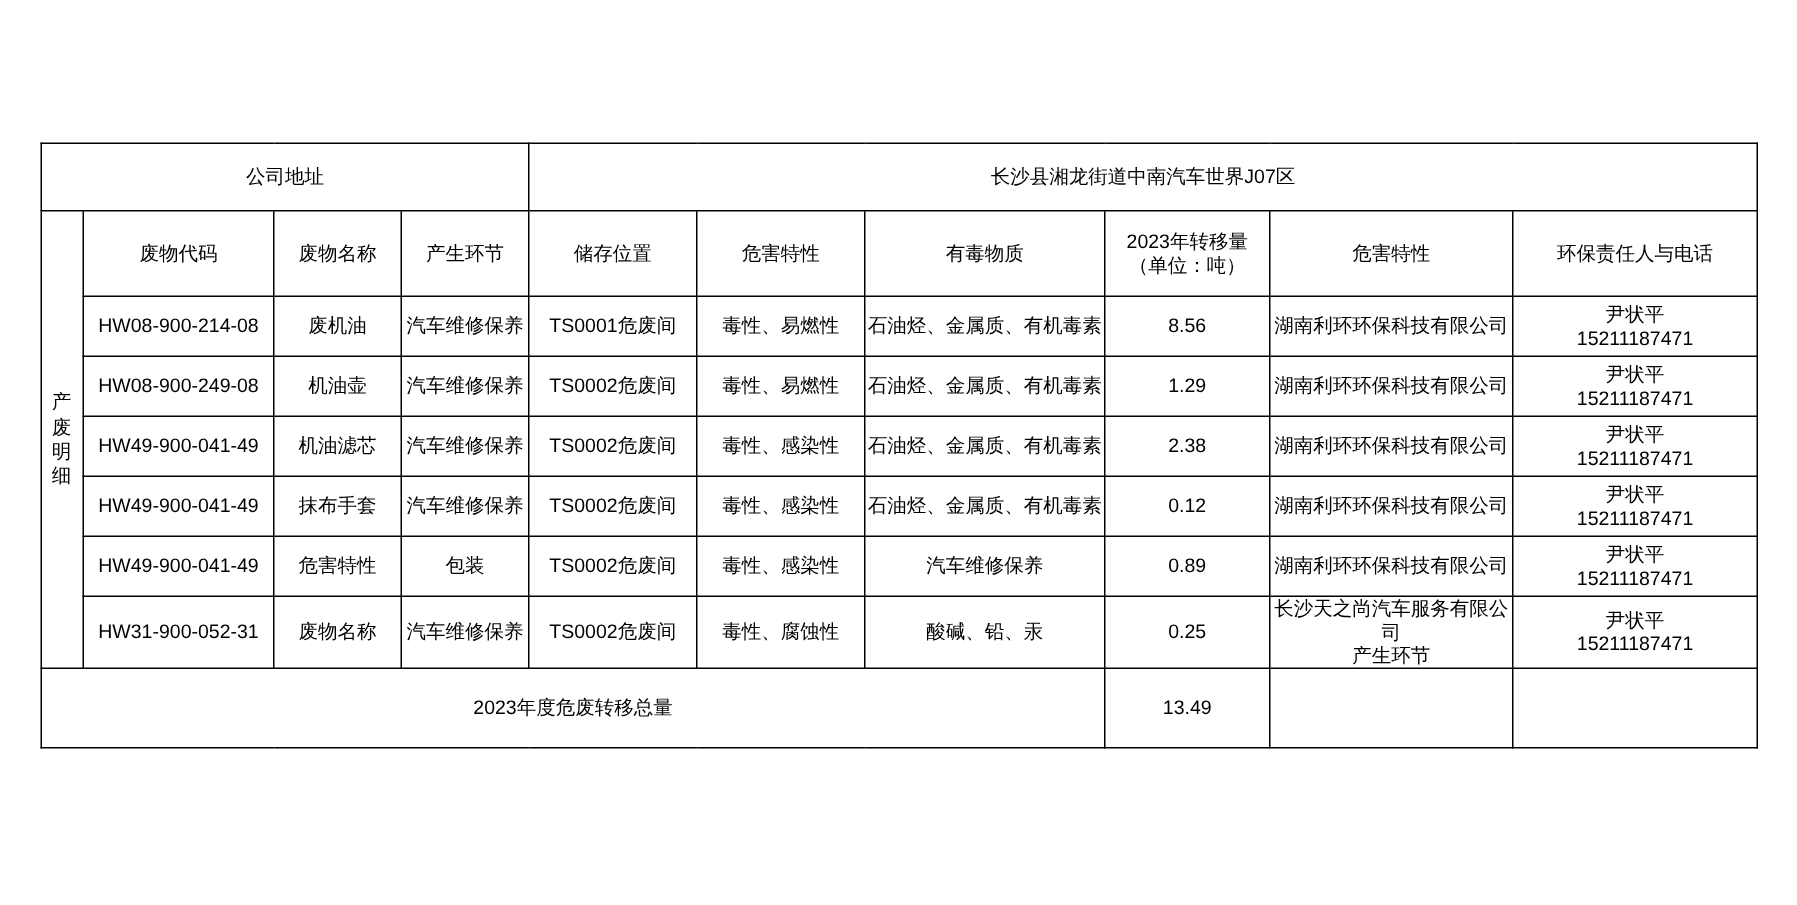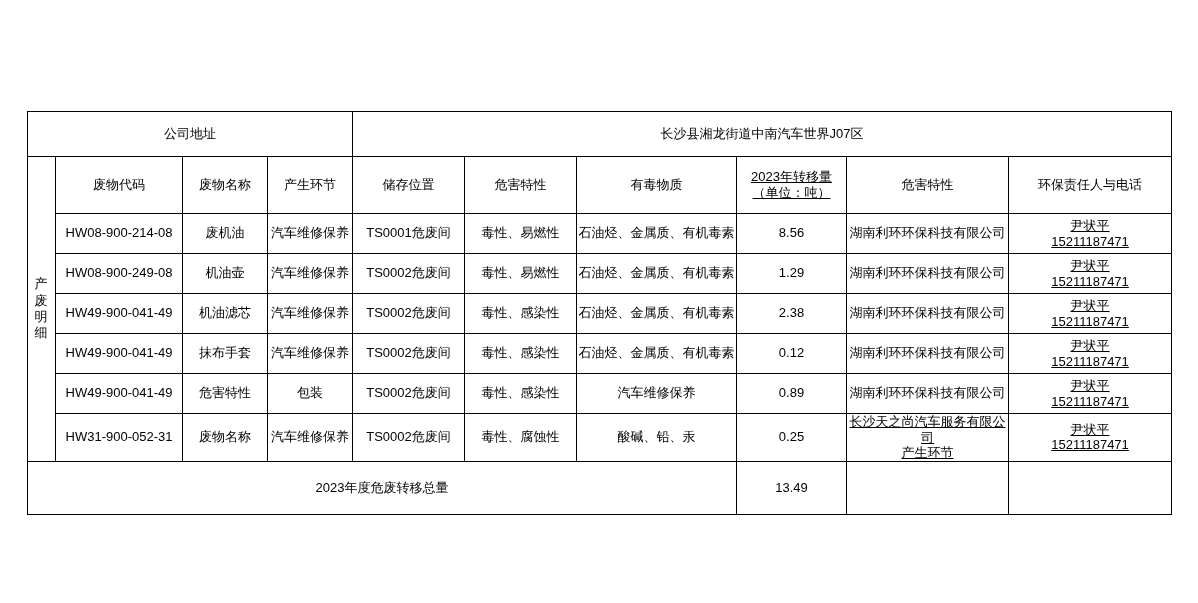--- a/index.html
+++ b/index.html
@@ -30,21 +30,20 @@
     font-weight: bold;
     letter-spacing: 0.5px;
   }
   table.main {
     position: absolute;
     left: 27px;
     top: 95px;
     width: 1144px;
     border-collapse: collapse;
     table-layout: fixed;
-    margin-top: 16px;
   }
   table.main td, table.main th {
     border: 1px solid #000000;
     text-align: center;
     vertical-align: middle;
     font-weight: normal;
     font-size: 13px;
     padding: 0;
   }
   .addr-label {
@@ -76,21 +75,20 @@
     line-height: 1.3;
   }
   .data-cell {
     height: 39px;
     font-size: 13px;
     padding: 2px 3px;
     line-height: 1.25;
   }
   .cell-multi {
     line-height: 1.2;
-    text-decoration: underline;
   }
   .cell-multi span {
     display: block;
   }
   .total-label {
     height: 52px;
     font-size: 15px;
   }
   .total-value {
     height: 52px;

